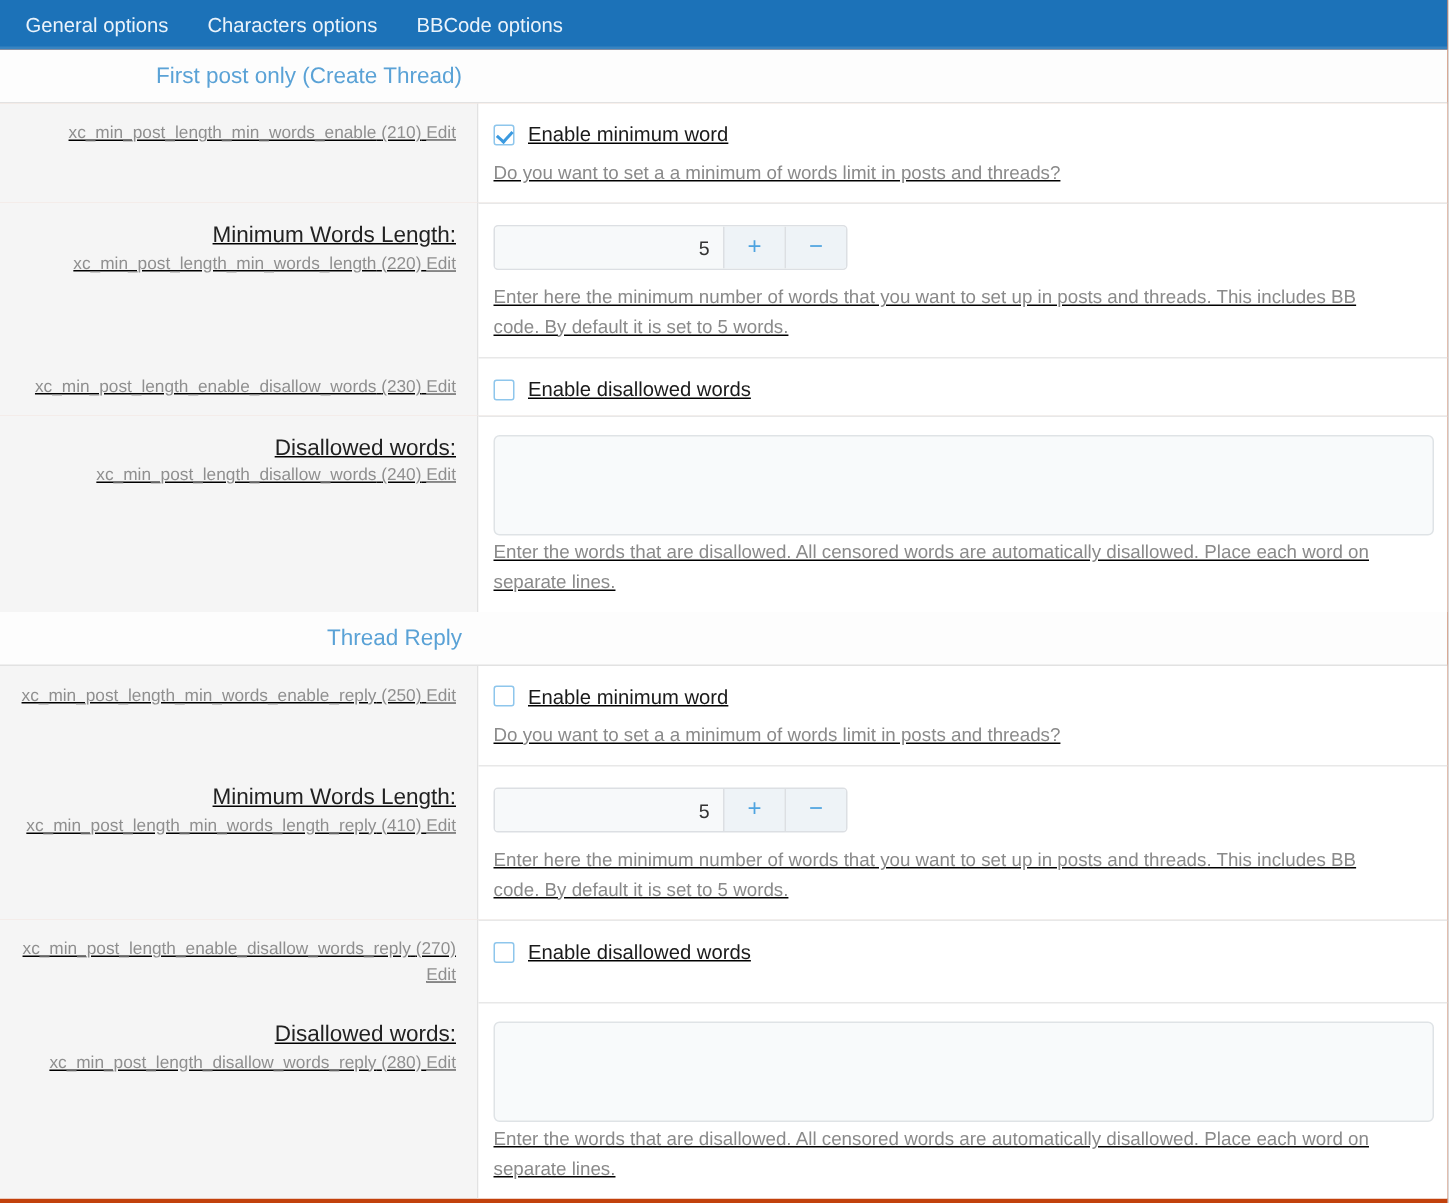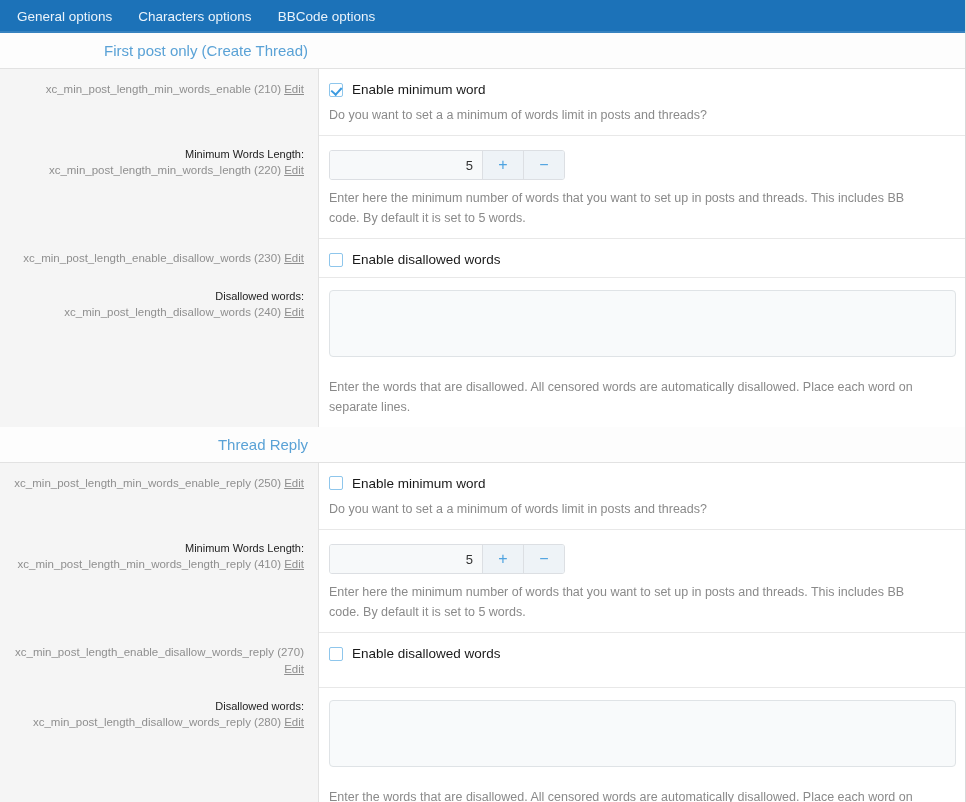--- a/index.html
+++ b/index.html
@@ -73,41 +73,42 @@
     font-size: 15px;
     white-space: nowrap;
     padding-left: 22px;
   }
 
   
   .row {
     display: flex;
     align-items: stretch;
     background: #ffffff;
+    text-decoration: underline;
   }
   .row .label-cell {
     width: 319px;
     flex: 0 0 319px;
     background: #f5f5f5;
     border-right: 1px solid #e2e2e2;
     padding: 12px 14px 10px 10px;
     text-align: right;
   }
   .row .field-cell {
     flex: 1 1 auto;
     background: #ffffff;
     padding: 12px 11px 10px 10px;
     min-width: 0;
   }
   .row.sep .field-cell {
     border-top: 1px solid #e8e8e8;
   }
 
   .label-title {
-    font-size: 11px;
+    font-size: 15px;
     color: #222222;
     line-height: 1.35;
   }
   .label-key {
     font-size: 11.5px;
     color: #8f8f8f;
     line-height: 1.45;
     word-wrap: break-word;
   }
   .label-key .edit {
@@ -147,21 +148,21 @@
     cursor: pointer;
   }
 
   .help {
     font-size: 12.5px;
     color: #8a8a8a;
     line-height: 1.55;
     margin-top: 9px;
     max-width: 605px;
   }
-  .help.tight { margin-top: 21px; }
+  .help.tight { margin-top: 2px; }
 
   
   .stepper {
     display: inline-flex;
     border: 1px solid #dcdfe3;
     border-radius: 3px;
     overflow: hidden;
     height: 30px;
     margin-top: 2px;
   }

